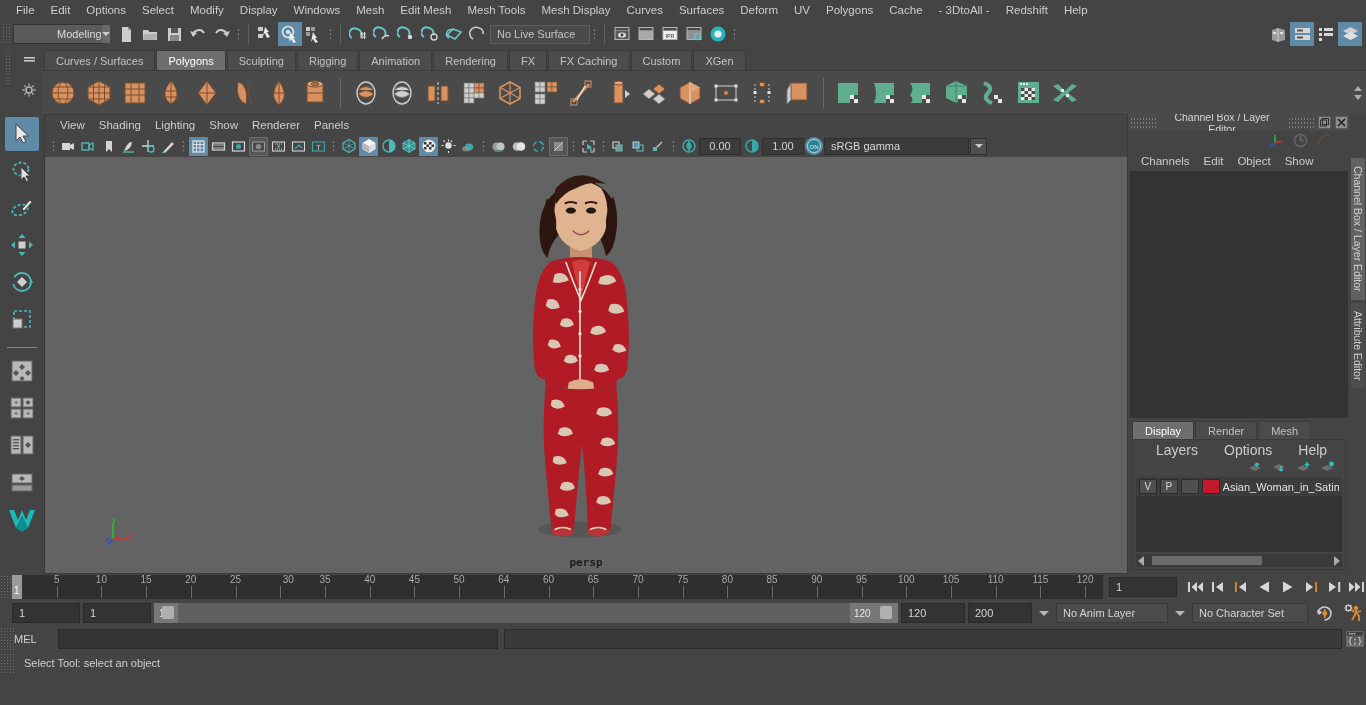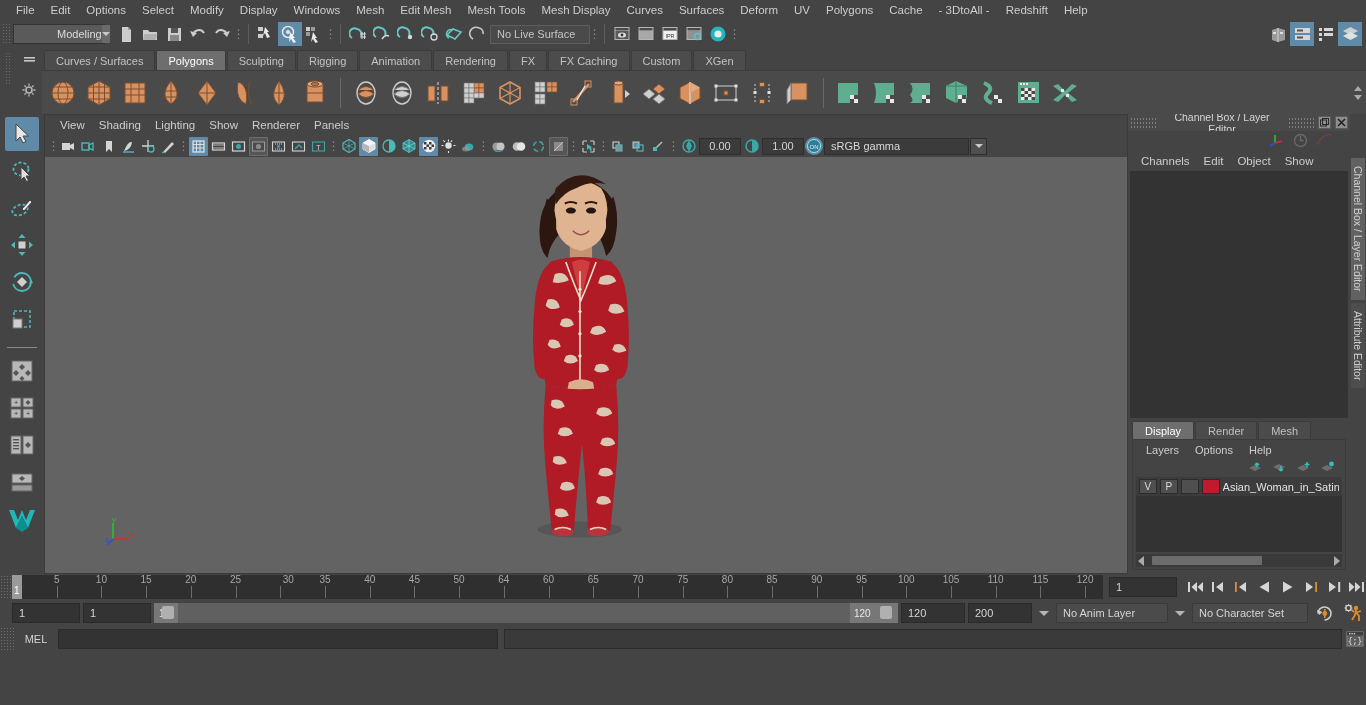--- a/index.html
+++ b/index.html
@@ -198,21 +198,21 @@
     height: 18px; padding: 0 12px; font-size: 11px; color: #c0c0c0;
     background: #4b4b4b; border: 1px solid #3b3b3b; border-bottom: none;
     display: flex; align-items: center; margin-right: 1px; border-radius: 2px 2px 0 0;
   }
   .ltab.active { background: #6e6e6e; color: #fff; }
   .layer-body {
     height: 131px; background: #444444; border: 1px solid #3b3b3b; margin: 0 4px 4px 4px;
     display: flex; flex-direction: column;
   }
   .layer-menurow { height: 19px; display: flex; align-items: center; padding-left: 5px; }
-  .layer-menurow .mi { padding: 1px 8px; font-size: 11px; color: #cdcdcd; }
+  .layer-menurow .mi { padding: 1px 8px; font-size: 14px; color: #cdcdcd; margin-left: 10px; }
   .layer-iconrow {
     height: 18px; display: flex; align-items: center; justify-content: flex-end;
     gap: 9px; padding-right: 10px;
   }
   .layer-list { flex: 1; background: #333333; margin: 0 3px; overflow: hidden; }
   .layer-row {
     height: 19px; background: #3c3c3c; display: flex; align-items: center;
     gap: 3px; padding: 0 3px;
   }
   .lbox {
@@ -292,21 +292,21 @@
   }
   .small-tri { width:0;height:0;border-left:5px solid transparent;border-right:5px solid transparent;border-top:5px solid #b5b5b5; }
 
   
   .cmd-row { height: 26px; display: flex; align-items: center; background: #444444; }
   .cmd-grip {
     width: 14px; height: 24px;
     background-image: radial-gradient(circle, #6e6e6e 0.8px, transparent 0.9px);
     background-size: 3px 3px;
   }
-  .cmd-label { width: 44px; text-align: center; font-size: 11px; color: #d2d2d2; }
+  .cmd-label { width: 44px; font-size: 11px; color: #d2d2d2; }
   .cmd-in1 { width: 440px; height: 20px; background: #333333; border: 1px solid #2a2a2a; }
   .cmd-in2 { flex: 1; height: 20px; background: #3a3a3a; border: 1px solid #2a2a2a; margin-left: 6px; margin-right: 2px;}
   .cmd-script { width: 22px; height: 22px; display:flex; align-items:center; justify-content:center;}
 
   
   .help-row { height: 22px; display: flex; align-items: center; background: #444444; }
   .help-grip {
     width: 14px; height: 20px;
     background-image: radial-gradient(circle, #6e6e6e 0.8px, transparent 0.9px);
     background-size: 3px 3px;
@@ -1229,20 +1229,21 @@
         <div class="axis-gizmo">
           <svg width="34" height="34" viewBox="0 0 34 34">
             <line x1="10" y1="24" x2="10" y2="8" stroke="#27c427" stroke-width="1.6"></line>
             <line x1="10" y1="24" x2="26" y2="24" stroke="#e02b2b" stroke-width="1.6"></line>
             <line x1="10" y1="24" x2="4" y2="30" stroke="#2b4fe0" stroke-width="1.6"></line>
             <text x="9" y="7" font-size="8" fill="#27c427" font-family="sans-serif">y</text>
             <text x="27" y="22" font-size="8" fill="#e02b2b" font-family="sans-serif">x</text>
             <text x="2" y="27" font-size="8" fill="#2b4fe0" font-family="sans-serif">z</text>
           </svg>
         </div>
+        <div class="cam-label">persp</div>
       </div>
     </div>
 
     <div class="rightdock">
       <div class="cb-titlebar">
         <div class="tb-dots"></div>
         <div class="cb-title">Channel Box / Layer Editor</div>
         <div class="tb-dots"></div>
         <div class="tb-btn">
           <svg width="9" height="9" viewBox="0 0 9 9">
@@ -1506,14 +1507,18 @@
           <g fill="#cfcfcf">
             <rect x="3" y="2" width="1.4" height="1.4"></rect>
             <rect x="5.4" y="2" width="1.4" height="1.4"></rect>
             <rect x="7.8" y="2" width="1.4" height="1.4"></rect>
           </g>
           <text x="9" y="13" font-size="8" text-anchor="middle" fill="#e4e4e4" font-family="monospace">{;}</text>
         </svg>
     </div>
   </div>
 
+  <div class="help-row">
+    <div class="help-grip"></div>
+    <div class="help-text">Select Tool: select an object</div>
+  </div>
 
 </div>
 
 </body></html>

